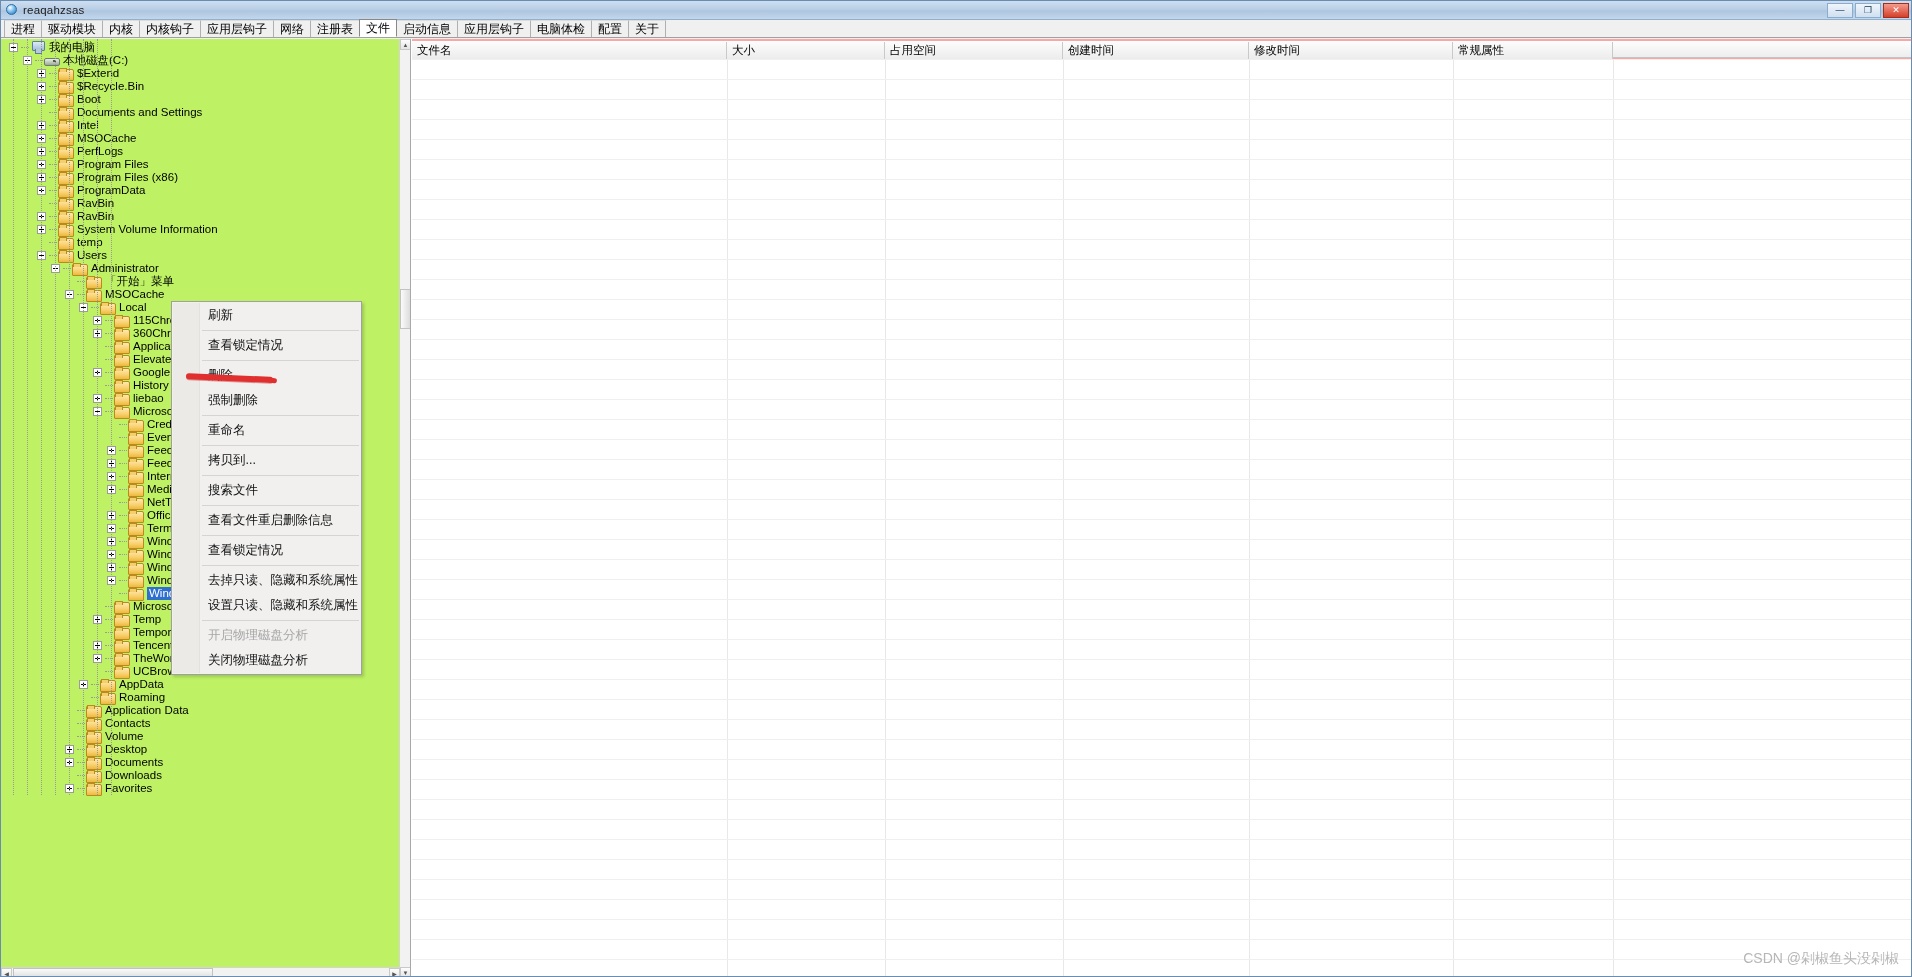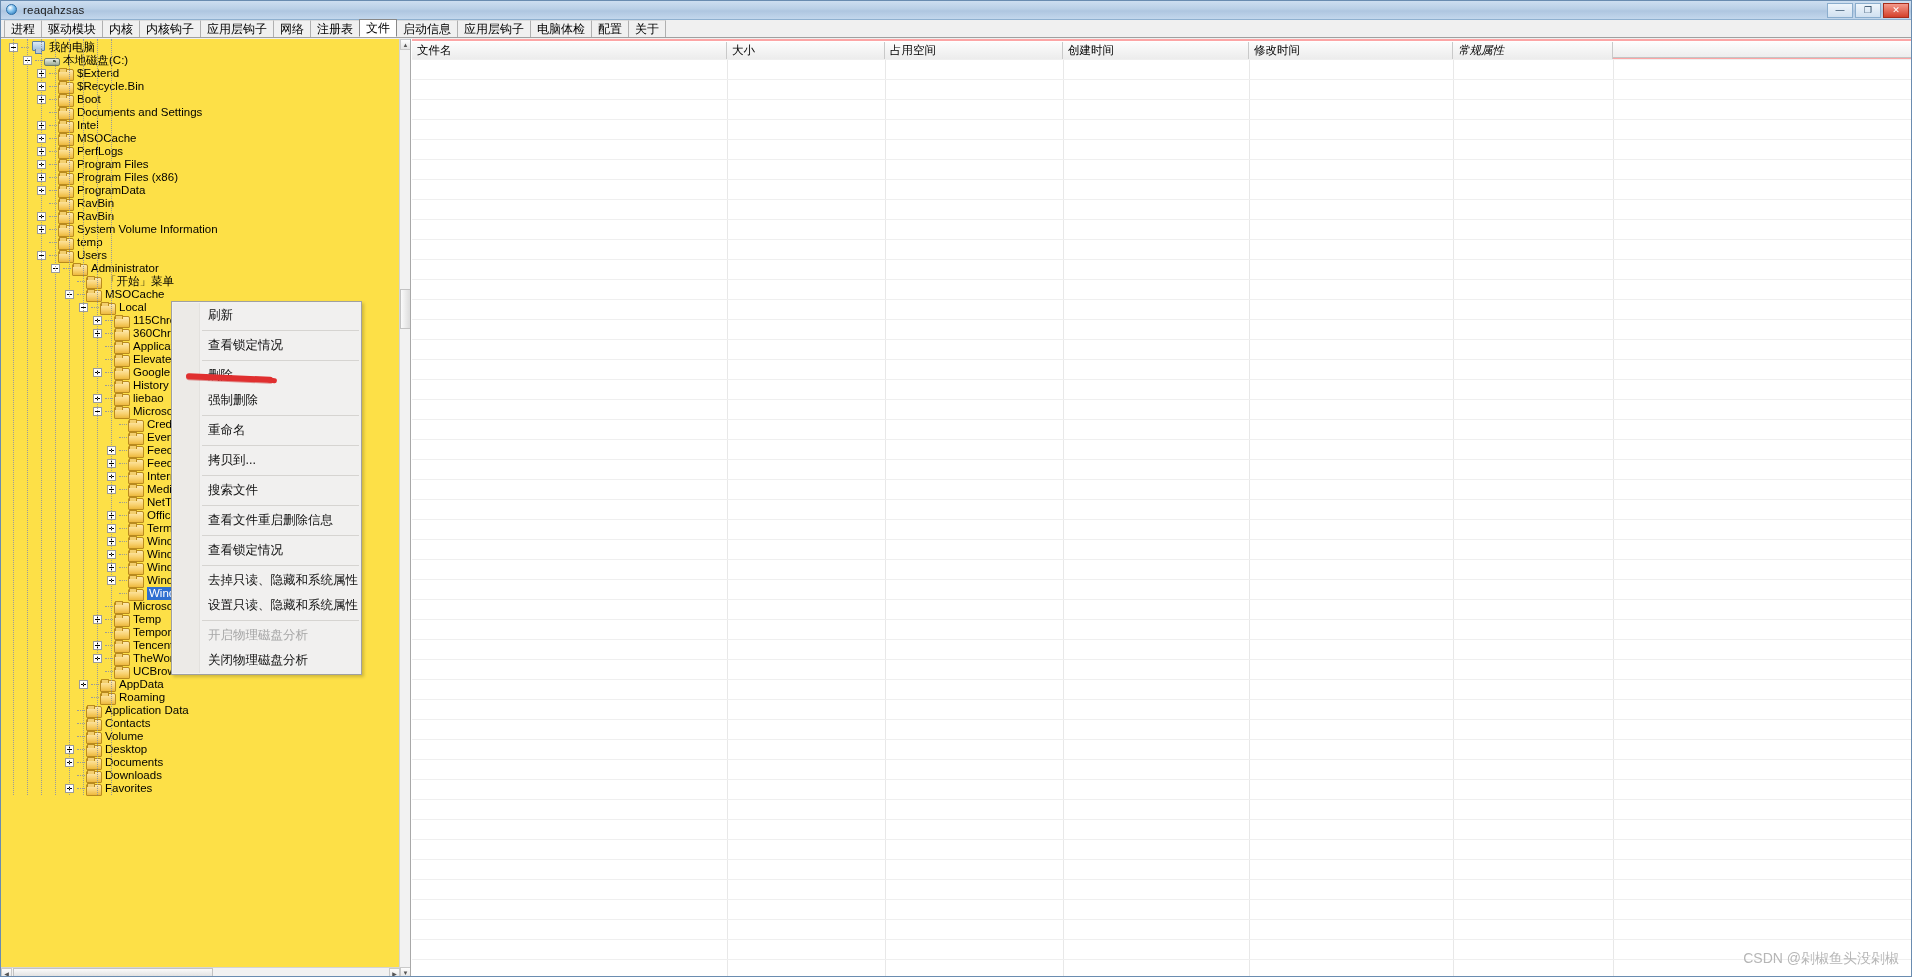--- a/index.html
+++ b/index.html
@@ -90,21 +90,21 @@
   }
   
   .body-area {
     position: absolute; left: 0; top: 38px;
     width: 100%; height: 939px;
     background: #ffffff;
   }
   .tree-pane {
     position: absolute; left: 0; top: 0;
     width: 410px; height: 100%;
-    background: #fde047;
+    background: #bef264;
     border-right: 1px solid #a8a8a8;
     overflow: hidden;
   }
   .tree-inner { position: relative; padding-top: 2px; }
   .tree-row {
     height: 13px;
     display: flex; align-items: center;
     white-space: nowrap;
     font-size: 11.5px;
     color: #000;
@@ -787,21 +787,21 @@
       </div>
     </div>
 
     <div class="list-pane">
       <div class="lv-header" id="lvheader">
           <div class="lv-col" style="width: 315px;">文件名</div>
           <div class="lv-col" style="width: 158px;">大小</div>
           <div class="lv-col" style="width: 178px;">占用空间</div>
           <div class="lv-col" style="width: 186px;">创建时间</div>
           <div class="lv-col" style="width: 204px;">修改时间</div>
-          <div class="lv-col" style="width: 160px; font-style: italic;">常规属性</div>
+          <div class="lv-col" style="width: 160px;">常规属性</div>
         </div>
       <div class="lv-grid" id="lvgrid">
           <div class="lv-vline" style="left: 315px;"></div>
           <div class="lv-vline" style="left: 473px;"></div>
           <div class="lv-vline" style="left: 651px;"></div>
           <div class="lv-vline" style="left: 837px;"></div>
           <div class="lv-vline" style="left: 1041px;"></div>
           <div class="lv-vline" style="left: 1201px;"></div>
           <div class="lv-hline" style="top: 0px;"></div>
           <div class="lv-hline" style="top: 20px;"></div>

